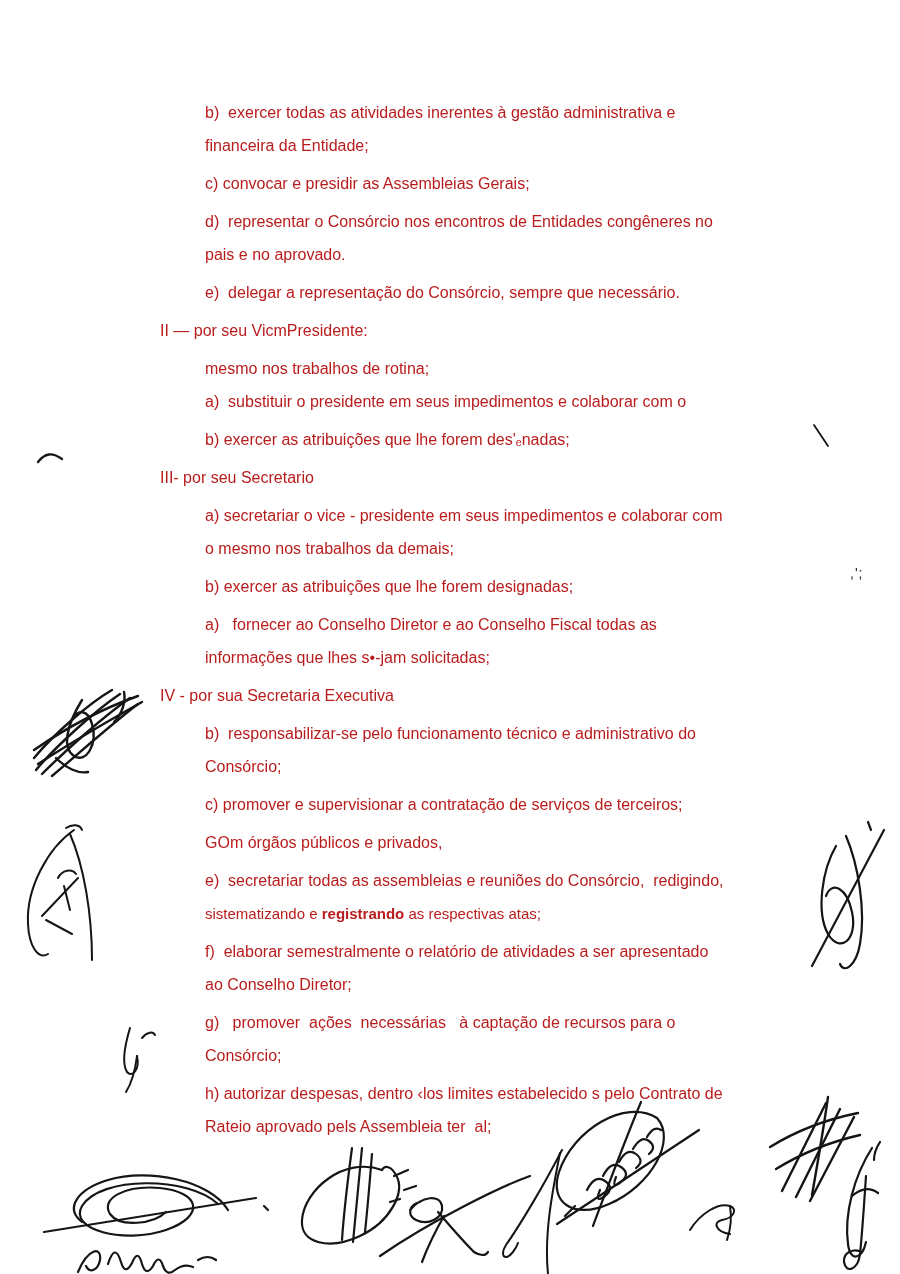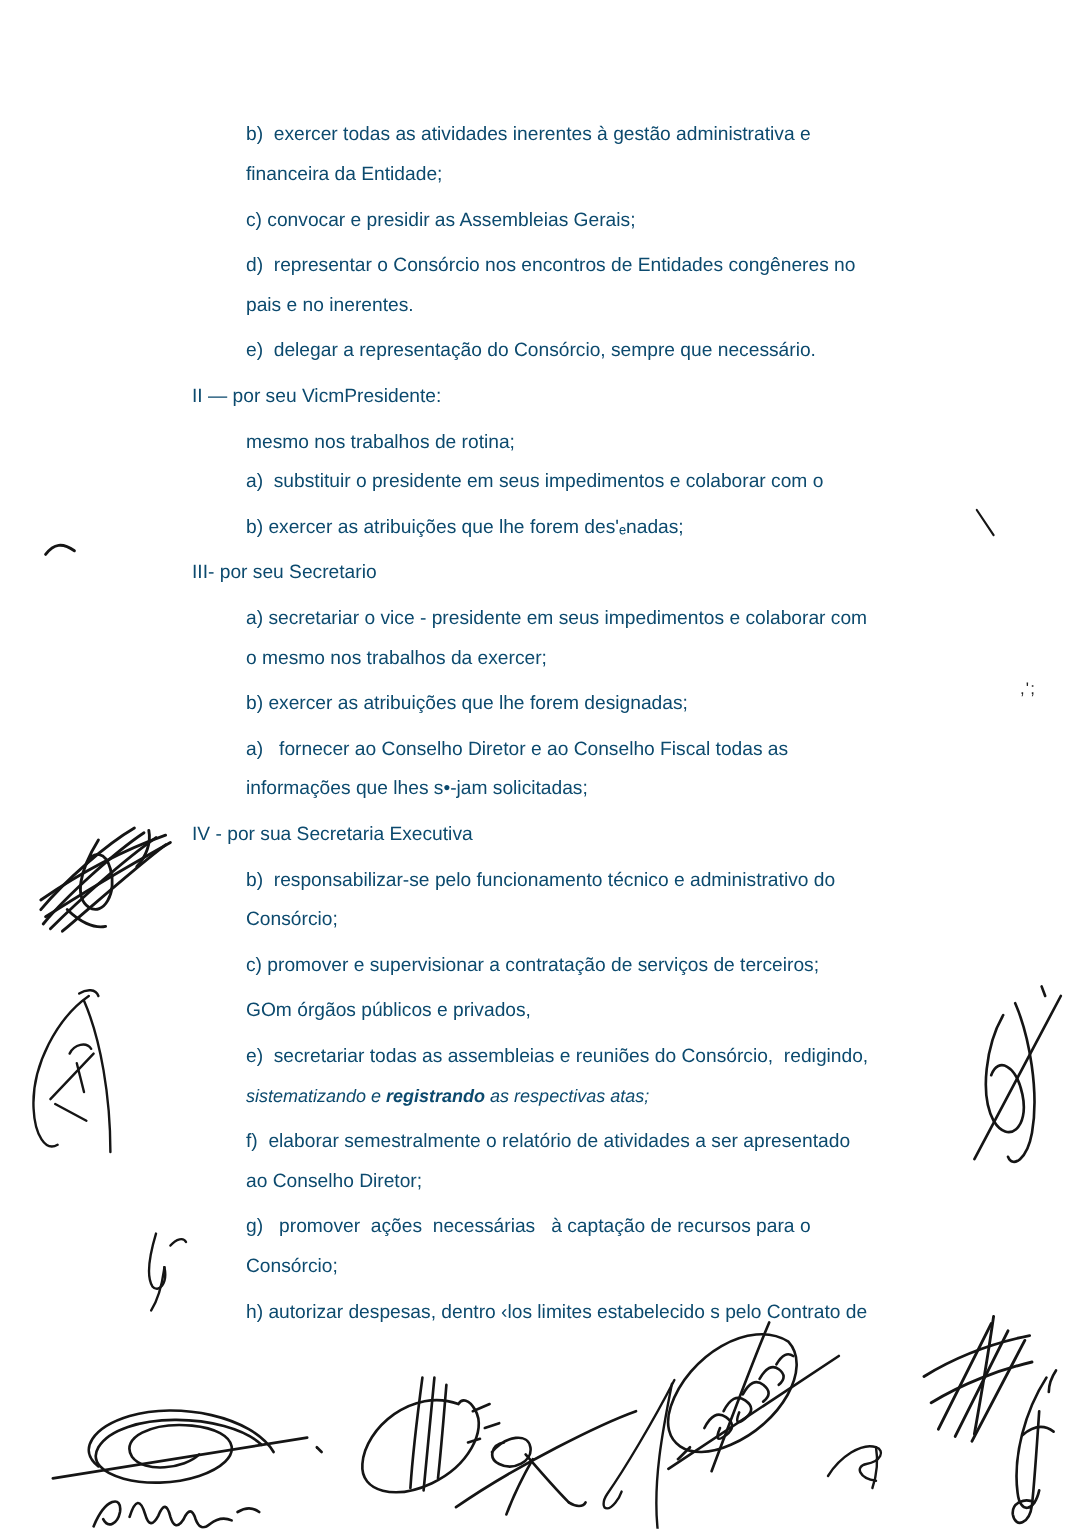--- a/index.html
+++ b/index.html
@@ -8,29 +8,29 @@
     background: #ffffff;
     position: relative;
     overflow: hidden;
     font-family: "Liberation Sans", sans-serif;
   }
   .page { position: absolute; inset: 0; background: #ffffff; }
 
   .textblock {
     position: absolute;
     left: 160px; top: 96px; width: 700px;
-    color: #0c4a6e;
+    color: #b91c1c;
     font-size: 16px;
   }
   .para { margin: 0; }
   .para:not(:first-child) { margin-top: 5px; }
   .line { line-height: 33px; white-space: pre; }
   .i2 .line { padding-left: 45px; }
   .bold { font-weight: bold; }
-  .small-line { font-size: 15px; font-style: italic; }
+  .small-line { font-size: 15px; }
 
   .comma-mark {
     position: absolute; left: 850px; top: 566px;
     font-size: 14px; color: #222222; letter-spacing: 1px;
     line-height: 14px; white-space: pre;
   }
 
   .ink-layer { position: absolute; inset: 0; pointer-events: none; }
   .ink-layer path, .ink-layer line {
     fill: none; stroke: #151515;
@@ -46,41 +46,41 @@
 
     <div class="para i2">
       <div class="line">b)  exercer todas as atividades inerentes à gestão administrativa e</div>
       <div class="line">financeira da Entidade;</div>
     </div>
     <div class="para i2">
       <div class="line">c) convocar e presidir as Assembleias Gerais;</div>
     </div>
     <div class="para i2">
       <div class="line">d)  representar o Consórcio nos encontros de Entidades congêneres no</div>
-      <div class="line">pais e no inerentes.</div>
+      <div class="line">pais e no aprovado.</div>
     </div>
     <div class="para i2">
       <div class="line">e)  delegar a representação do Consórcio, sempre que necessário.</div>
     </div>
     <div class="para i1">
       <div class="line">II — por seu VicmPresidente:</div>
     </div>
     <div class="para i2">
       <div class="line">mesmo nos trabalhos de rotina;</div>
       <div class="line">a)  substituir o presidente em seus impedimentos e colaborar com o</div>
     </div>
     <div class="para i2">
       <div class="line">b) exercer as atribuições que lhe forem des'ₑnadas;</div>
     </div>
     <div class="para i1">
       <div class="line">III- por seu Secretario</div>
     </div>
     <div class="para i2">
       <div class="line">a) secretariar o vice - presidente em seus impedimentos e colaborar com</div>
-      <div class="line">o mesmo nos trabalhos da exercer;</div>
+      <div class="line">o mesmo nos trabalhos da demais;</div>
     </div>
     <div class="para i2">
       <div class="line">b) exercer as atribuições que lhe forem designadas;</div>
     </div>
     <div class="para i2">
       <div class="line">a)   fornecer ao Conselho Diretor e ao Conselho Fiscal todas as</div>
       <div class="line">informações que lhes s•-jam solicitadas;</div>
     </div>
     <div class="para i1">
       <div class="line">IV - por sua Secretaria Executiva</div>
@@ -102,20 +102,21 @@
     <div class="para i2">
       <div class="line">f)  elaborar semestralmente o relatório de atividades a ser apresentado</div>
       <div class="line">ao Conselho Diretor;</div>
     </div>
     <div class="para i2">
       <div class="line">g)   promover  ações  necessárias   à captação de recursos para o</div>
       <div class="line">Consórcio;</div>
     </div>
     <div class="para i2">
       <div class="line">h) autorizar despesas, dentro ‹los limites estabelecido s pelo Contrato de</div>
+      <div class="line">Rateio aprovado pels Assembleia ter  al;</div>
     </div>
 
   </div>
 
   <div class="comma-mark">,';</div>
 
   <svg class="ink-layer" width="900" height="1274" viewBox="0 0 900 1274" xmlns="http://www.w3.org/2000/svg">
 
     <g transform="translate(36,450)">
       <path d="M2 12 C9 3 16 2 26 9" stroke-width="2.4"></path>

